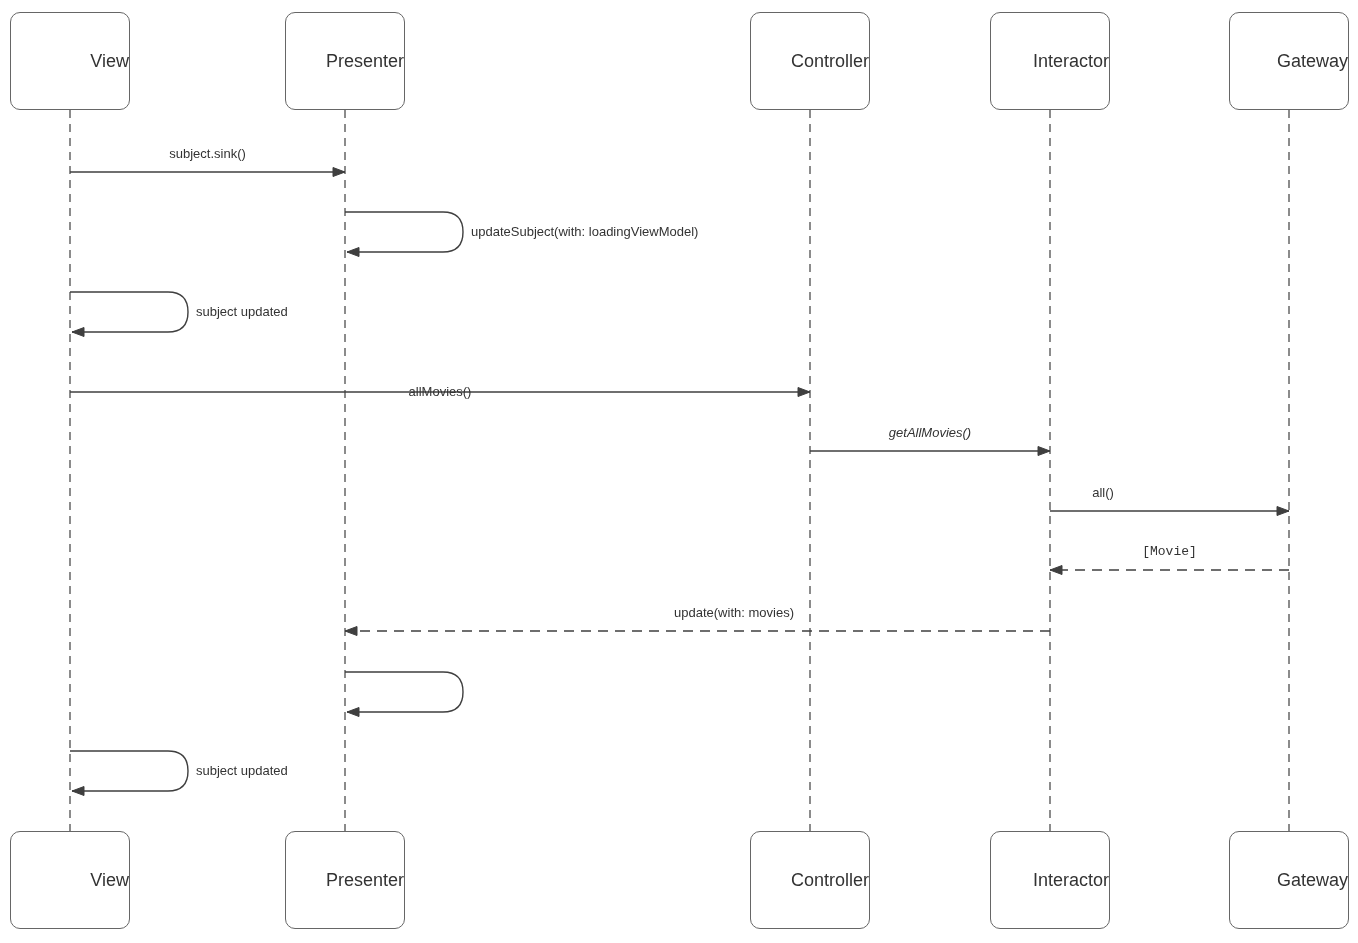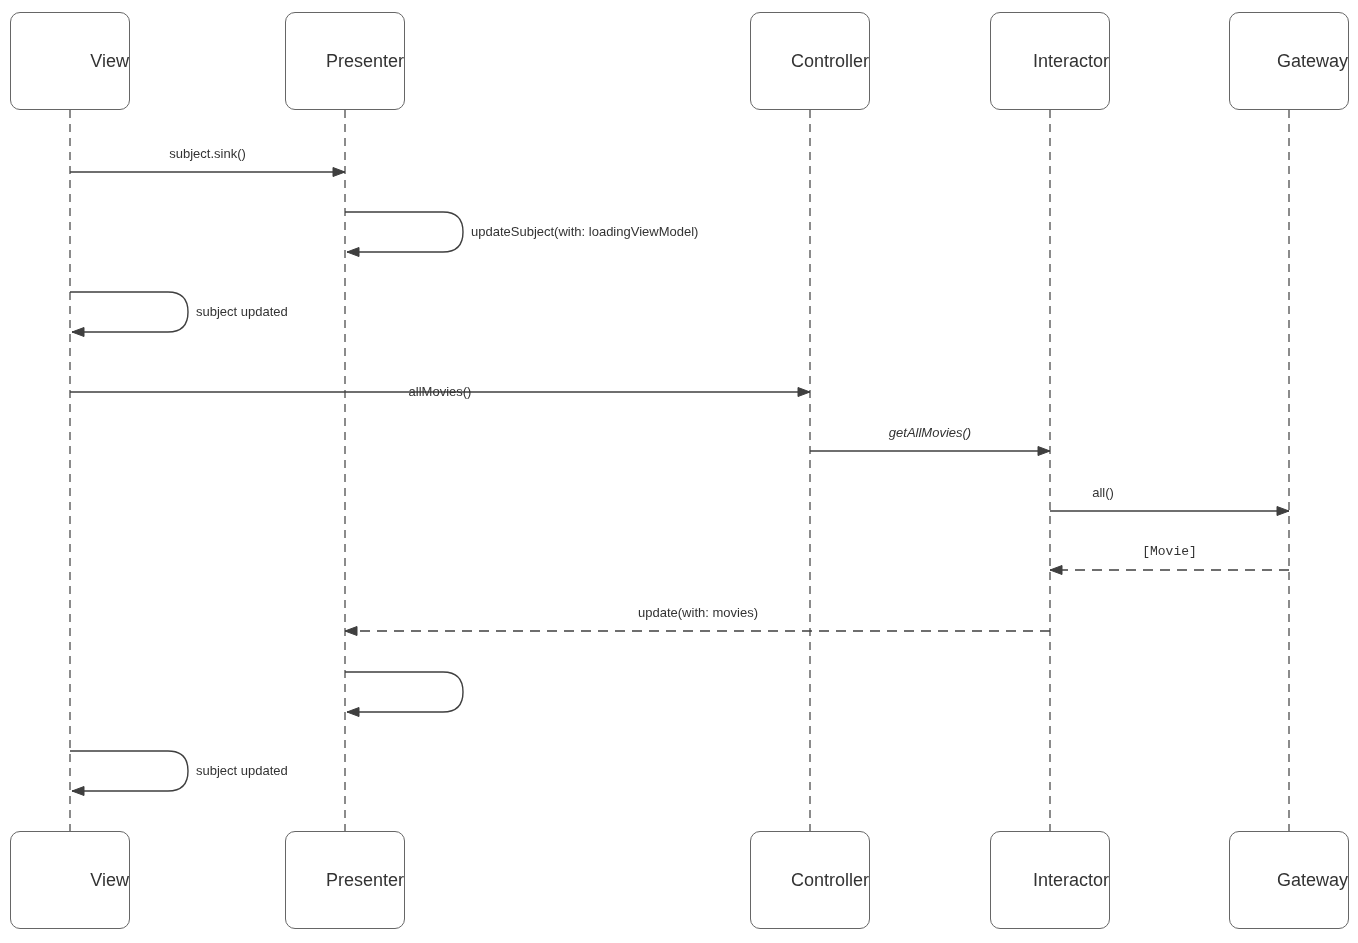--- a/index.html
+++ b/index.html
@@ -91,15 +91,15 @@
     <div class="pbox" style="left: 1229px; top: 831px;">
       <span>Gateway</span>
     </div>
     <div class="msg-label center" style="left: 207.5px; top: 143px;">subject.sink()</div>
     <div class="msg-label" style="left: 471px; top: 221px;">updateSubject(with: loadingViewModel)</div>
     <div class="msg-label" style="left: 196px; top: 301px;">subject updated</div>
     <div class="msg-label center" style="left: 440px; top: 346px; margin-top: 35px;">allMovies()</div>
     <div class="msg-label center" style="left: 930px; top: 422px; font-style: italic;">getAllMovies()</div>
     <div class="msg-label center" style="left: 1103px; top: 482px;">all()</div>
     <div class="msg-label center" style="left: 1169.5px; top: 541px; font-family: Liberation Mono, monospace;">[Movie]</div>
-    <div class="msg-label center" style="left: 698px; top: 602px;">update(with: movies)</div>
+    <div class="msg-label center" style="left: 734px; top: 602px;">update(with: movies)</div>
     <div class="msg-label" style="left: 196px; top: 760px;">subject updated</div>
   </div>
 
 </body></html>

